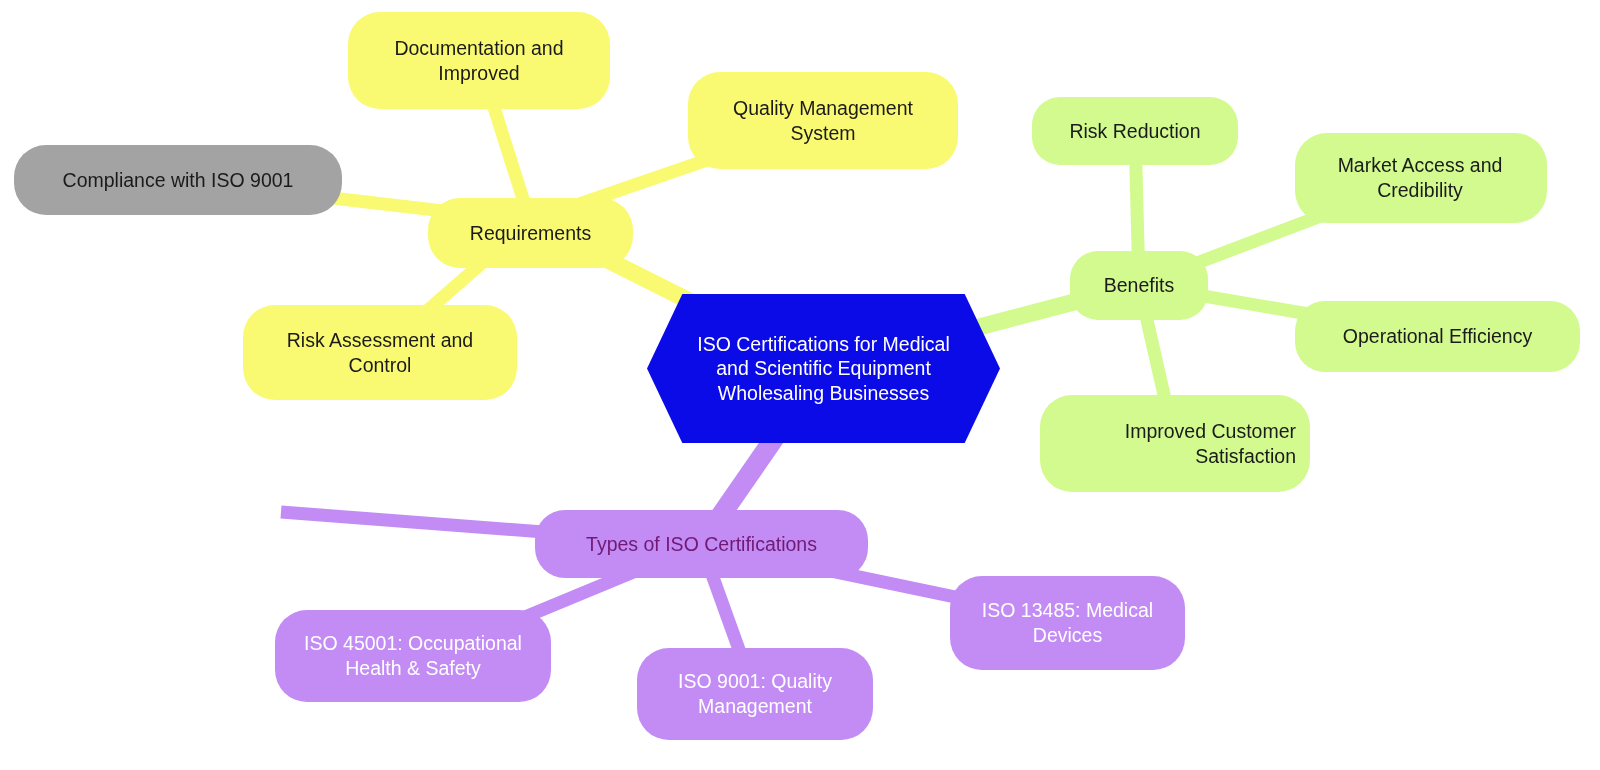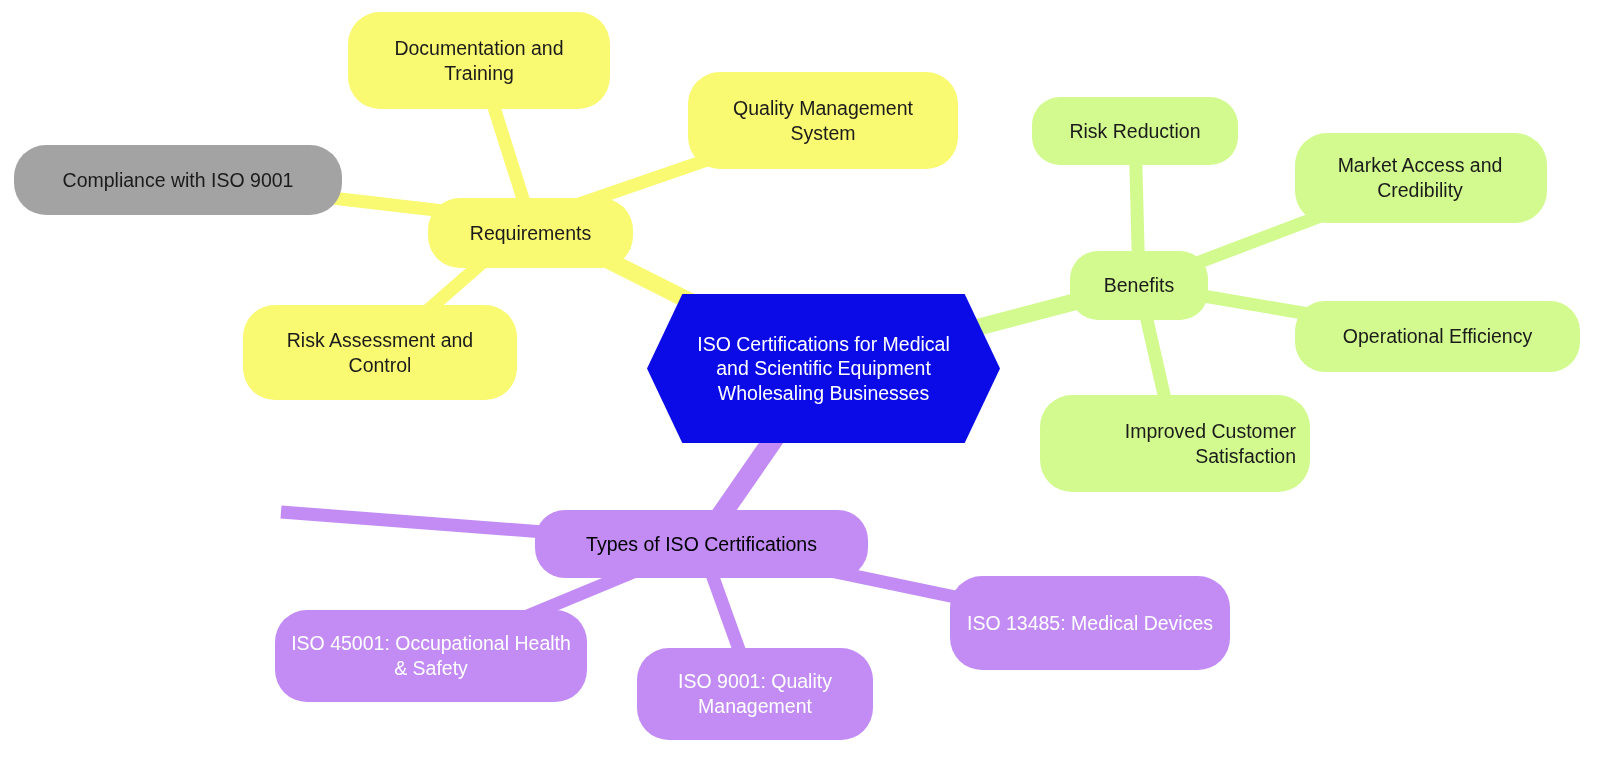--- a/index.html
+++ b/index.html
@@ -35,23 +35,23 @@
   #node-quality-system{left:688px; top:72px;  width:270px; height:97px;}
   #node-compliance    {left:14px;  top:145px; width:328px; height:70px;}
   #node-risk-assess   {left:243px; top:305px; width:274px; height:95px;}
   #node-benefits      {left:1070px;top:251px; width:138px; height:69px; border-radius:28px;}
   #node-risk-reduction{left:1032px;top:97px;  width:206px; height:68px; border-radius:28px;}
   #node-market-access {left:1295px;top:133px; width:252px; height:90px;}
   #node-operational   {left:1295px;top:301px; width:285px; height:71px; border-radius:30px;}
   #node-improved-cust {left:1040px;top:395px; width:270px; height:97px;text-align:right;}
   #node-types         {left:535px; top:510px; width:333px; height:68px; border-radius:30px;}
   #node-iso14001      {left:118px; top:465px; width:327px; height:95px;}
-  #node-iso45001      {left:275px; top:610px; width:312px; height:92px;}
+  #node-iso45001      {left:275px; top:610px; width:276px; height:92px;}
   #node-iso9001       {left:637px; top:648px; width:236px; height:92px;}
-  #node-iso13485      {left:950px; top:576px; width:280px; height:94px;}
+  #node-iso13485      {left:950px; top:576px; width:235px; height:94px;}
 </style>
 </head>
 <body>
 
 <div id="canvas">
 
   <svg id="edges" viewBox="0 0 1600 770">
 
     <line x1="530" y1="221" x2="479" y2="60" stroke-width="13" style="stroke: rgb(250, 250, 114);"></line>
     <line x1="530" y1="221" x2="823" y2="120" stroke-width="13" style="stroke: rgb(250, 250, 114);"></line>
@@ -68,29 +68,29 @@
     <line x1="701" y1="544" x2="281" y2="512" stroke-width="13" style="stroke: rgb(194, 140, 244);"></line>
     <line x1="701" y1="544" x2="431" y2="656" stroke-width="13" style="stroke: rgb(194, 140, 244);"></line>
     <line x1="701" y1="544" x2="755" y2="694" stroke-width="13" style="stroke: rgb(194, 140, 244);"></line>
     <line x1="701" y1="544" x2="1080" y2="623" stroke-width="13" style="stroke: rgb(194, 140, 244);"></line>
     <line x1="701" y1="544" x2="823" y2="368" stroke-width="20" style="stroke: rgb(194, 140, 244);"></line>
   </svg>
 
   <div id="root-node" class="node hex" style="background-color: rgb(11, 11, 232); color: rgb(255, 255, 255);">ISO Certifications for Medical and Scientific Equipment Wholesaling Businesses</div>
 
   <div id="node-requirements" class="node" style="background-color: rgb(250, 250, 114); color: rgb(27, 27, 27);">Requirements</div>
-  <div id="node-documentation" class="node" style="background-color: rgb(250, 250, 114); color: rgb(27, 27, 27);">Documentation and Training</div>
+  <div id="node-documentation" class="node" style="background-color: rgb(250, 250, 114); color: rgb(27, 27, 27);">Documentation and Improved</div>
   <div id="node-quality-system" class="node" style="background-color: rgb(250, 250, 114); color: rgb(27, 27, 27);">Quality Management System</div>
   <div id="node-compliance" class="node" style="background-color: #a3a3a3; color: rgb(27, 27, 27);">Compliance with ISO 9001</div>
   <div id="node-risk-assess" class="node" style="background-color: rgb(250, 250, 114); color: rgb(27, 27, 27);">Risk Assessment and Control</div>
 
   <div id="node-benefits" class="node" style="background-color: rgb(210, 250, 142); color: rgb(27, 27, 27);">Benefits</div>
   <div id="node-risk-reduction" class="node" style="background-color: rgb(210, 250, 142); color: rgb(27, 27, 27);">Risk Reduction</div>
   <div id="node-market-access" class="node" style="background-color: rgb(210, 250, 142); color: rgb(27, 27, 27); padding-left: 12px;">Market Access and Credibility</div>
   <div id="node-operational" class="node" style="background-color: rgb(210, 250, 142); color: rgb(27, 27, 27);">Operational Efficiency</div>
   <div id="node-improved-cust" class="node" style="background-color: rgb(210, 250, 142); color: rgb(27, 27, 27);">Improved Customer Satisfaction</div>
 
-  <div id="node-types" class="node" style="background-color: rgb(194, 140, 244); color: #000000;">Types of ISO Certifications</div>
+  <div id="node-types" class="node" style="background-color: rgb(194, 140, 244); color: #701a75;">Types of ISO Certifications</div>
   <div id="node-iso45001" class="node" style="background-color: rgb(194, 140, 244); color: rgb(255, 255, 255);">ISO 45001: Occupational Health &amp; Safety</div>
   <div id="node-iso9001" class="node" style="background-color: rgb(194, 140, 244); color: rgb(255, 255, 255);">ISO 9001: Quality Management</div>
   <div id="node-iso13485" class="node" style="background-color: rgb(194, 140, 244); color: rgb(255, 255, 255);">ISO 13485: Medical Devices</div>
 
 </div>
 
 </body></html>

